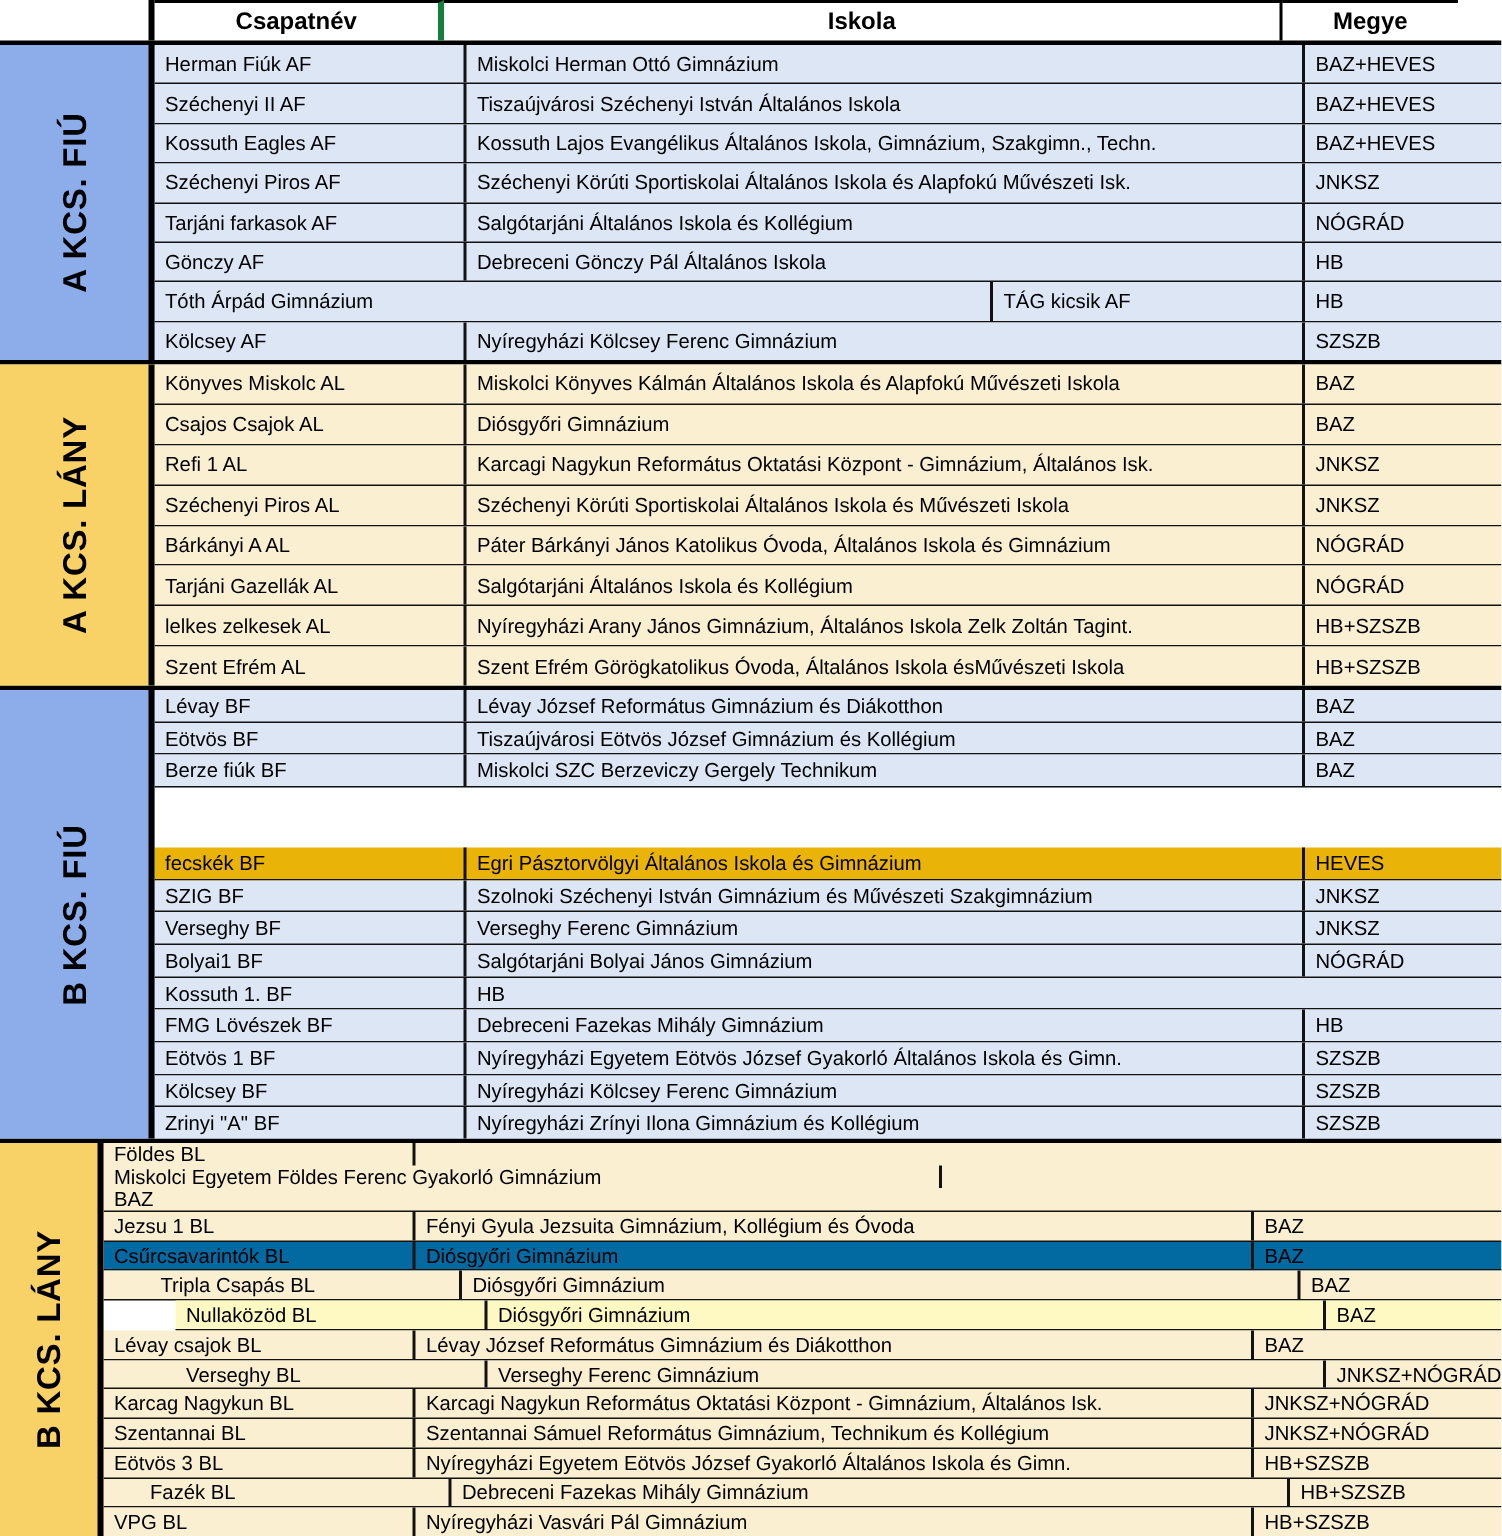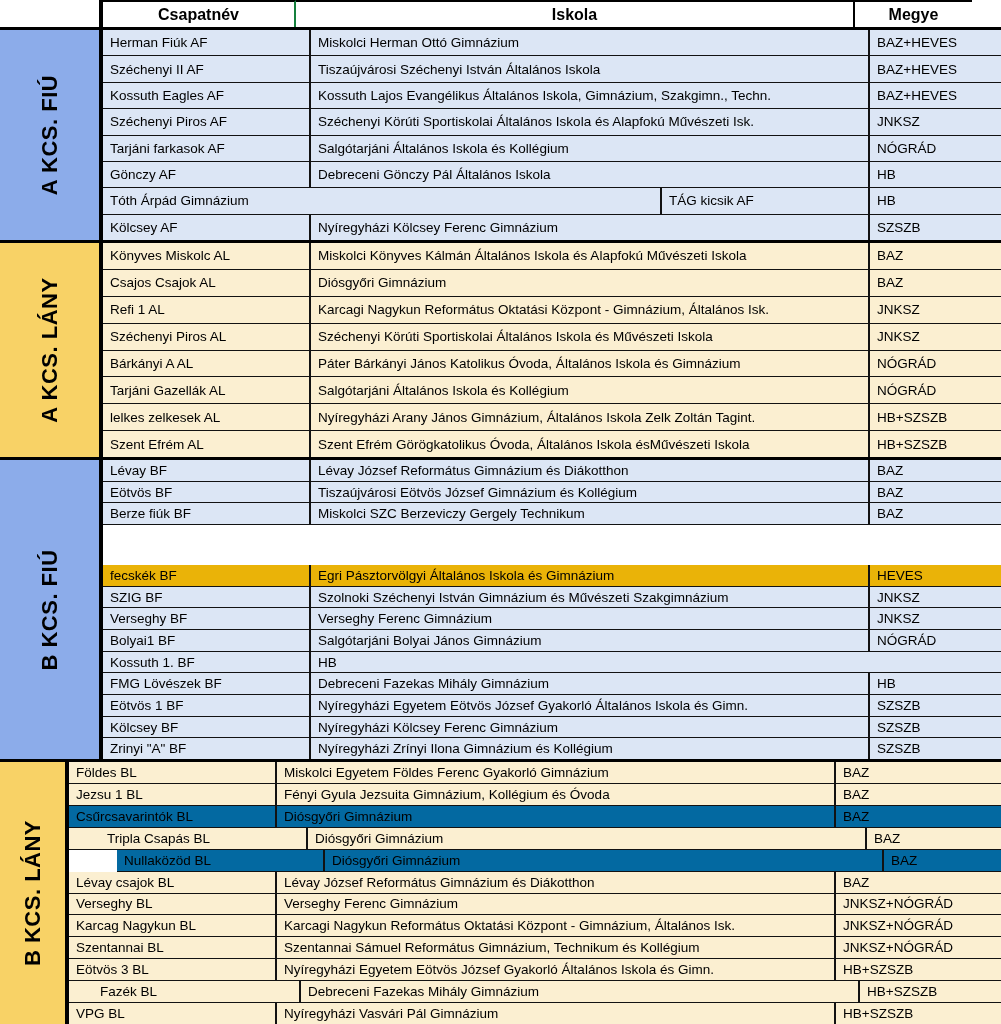--- a/index.html
+++ b/index.html
@@ -23,21 +23,21 @@
   }
   .corner {
     width: 103px;
     border-right: 4px solid #000;
   }
   .hcell {
     display: flex; align-items: center; justify-content: center;
     font-weight: bold; font-size: 16px;
     border-top: 2px solid #000;
   }
-  .h-team   { width: 193px; border-right: 2px solid #15803d; }
+  .h-team   { width: 193px; border-right: 4px solid #15803d; }
   .h-school { width: 559px; border-right: 2px solid #000; }
   .h-county { width: 117px; }
   
   .group { display: flex; border-bottom: 3px solid #000; }
   .group:last-child { border-bottom: none; }
   .group-label {
     width: 103px; position: relative;
     border-right: 4px solid #000;
   }
   .group-label span {
@@ -224,51 +224,51 @@
             <div class="cell c-team">Zrinyi "A" BF</div>
             <div class="cell c-school">Nyíregyházi Zrínyi Ilona Gimnázium és Kollégium</div>
             <div class="cell c-county">SZSZB</div>
           </div>
         </div>
       </div><div class="group" style="height: 262px;">
         <div class="group-label" style="background: rgb(248, 210, 102);">
           <span>B KCS. LÁNY</span>
         </div>
         <div class="rows">
-          <div class="row" style="background: rgb(251, 239, 209);">
+          <div class="row" style="background: rgb(251, 239, 209); flex-direction: column;">
             <div class="cell c-team">Földes BL</div>
             <div class="cell c-school">Miskolci Egyetem Földes Ferenc Gyakorló Gimnázium</div>
             <div class="cell c-county">BAZ</div>
           </div>
           <div class="row" style="background: rgb(251, 239, 209);">
             <div class="cell c-team">Jezsu 1 BL</div>
             <div class="cell c-school">Fényi Gyula Jezsuita Gimnázium, Kollégium és Óvoda</div>
             <div class="cell c-county">BAZ</div>
           </div>
           <div class="row" style="background: #0369a1;">
             <div class="cell c-team">Csűrcsavarintók BL</div>
             <div class="cell c-school">Diósgyőri Gimnázium</div>
             <div class="cell c-county">BAZ</div>
           </div>
           <div class="row" style="background: rgb(251, 239, 209); padding-left: 31px;">
             <div class="cell c-team">Tripla Csapás BL</div>
             <div class="cell c-school">Diósgyőri Gimnázium</div>
             <div class="cell c-county">BAZ</div>
           </div>
-          <div class="row" style="background: #0369a1; margin-left: 48px;">
+          <div class="row" style="background: #fef9c3; margin-left: 48px;">
             <div class="cell c-team">Nullaközöd BL</div>
             <div class="cell c-school">Diósgyőri Gimnázium</div>
             <div class="cell c-county">BAZ</div>
           </div>
           <div class="row" style="background: rgb(251, 239, 209);">
             <div class="cell c-team">Lévay csajok BL</div>
             <div class="cell c-school">Lévay József Református Gimnázium és Diákotthon</div>
             <div class="cell c-county">BAZ</div>
           </div>
-          <div class="row" style="background: rgb(251, 239, 209);">
+          <div class="row" style="background: rgb(251, 239, 209); justify-content: flex-end;">
             <div class="cell c-team">Verseghy BL</div>
             <div class="cell c-school">Verseghy Ferenc Gimnázium</div>
             <div class="cell c-county">JNKSZ+NÓGRÁD</div>
           </div>
           <div class="row" style="background: rgb(251, 239, 209);">
             <div class="cell c-team">Karcag Nagykun BL</div>
             <div class="cell c-school">Karcagi Nagykun Református Oktatási Központ - Gimnázium, Általános Isk.</div>
             <div class="cell c-county">JNKSZ+NÓGRÁD</div>
           </div>
           <div class="row" style="background: rgb(251, 239, 209);">

